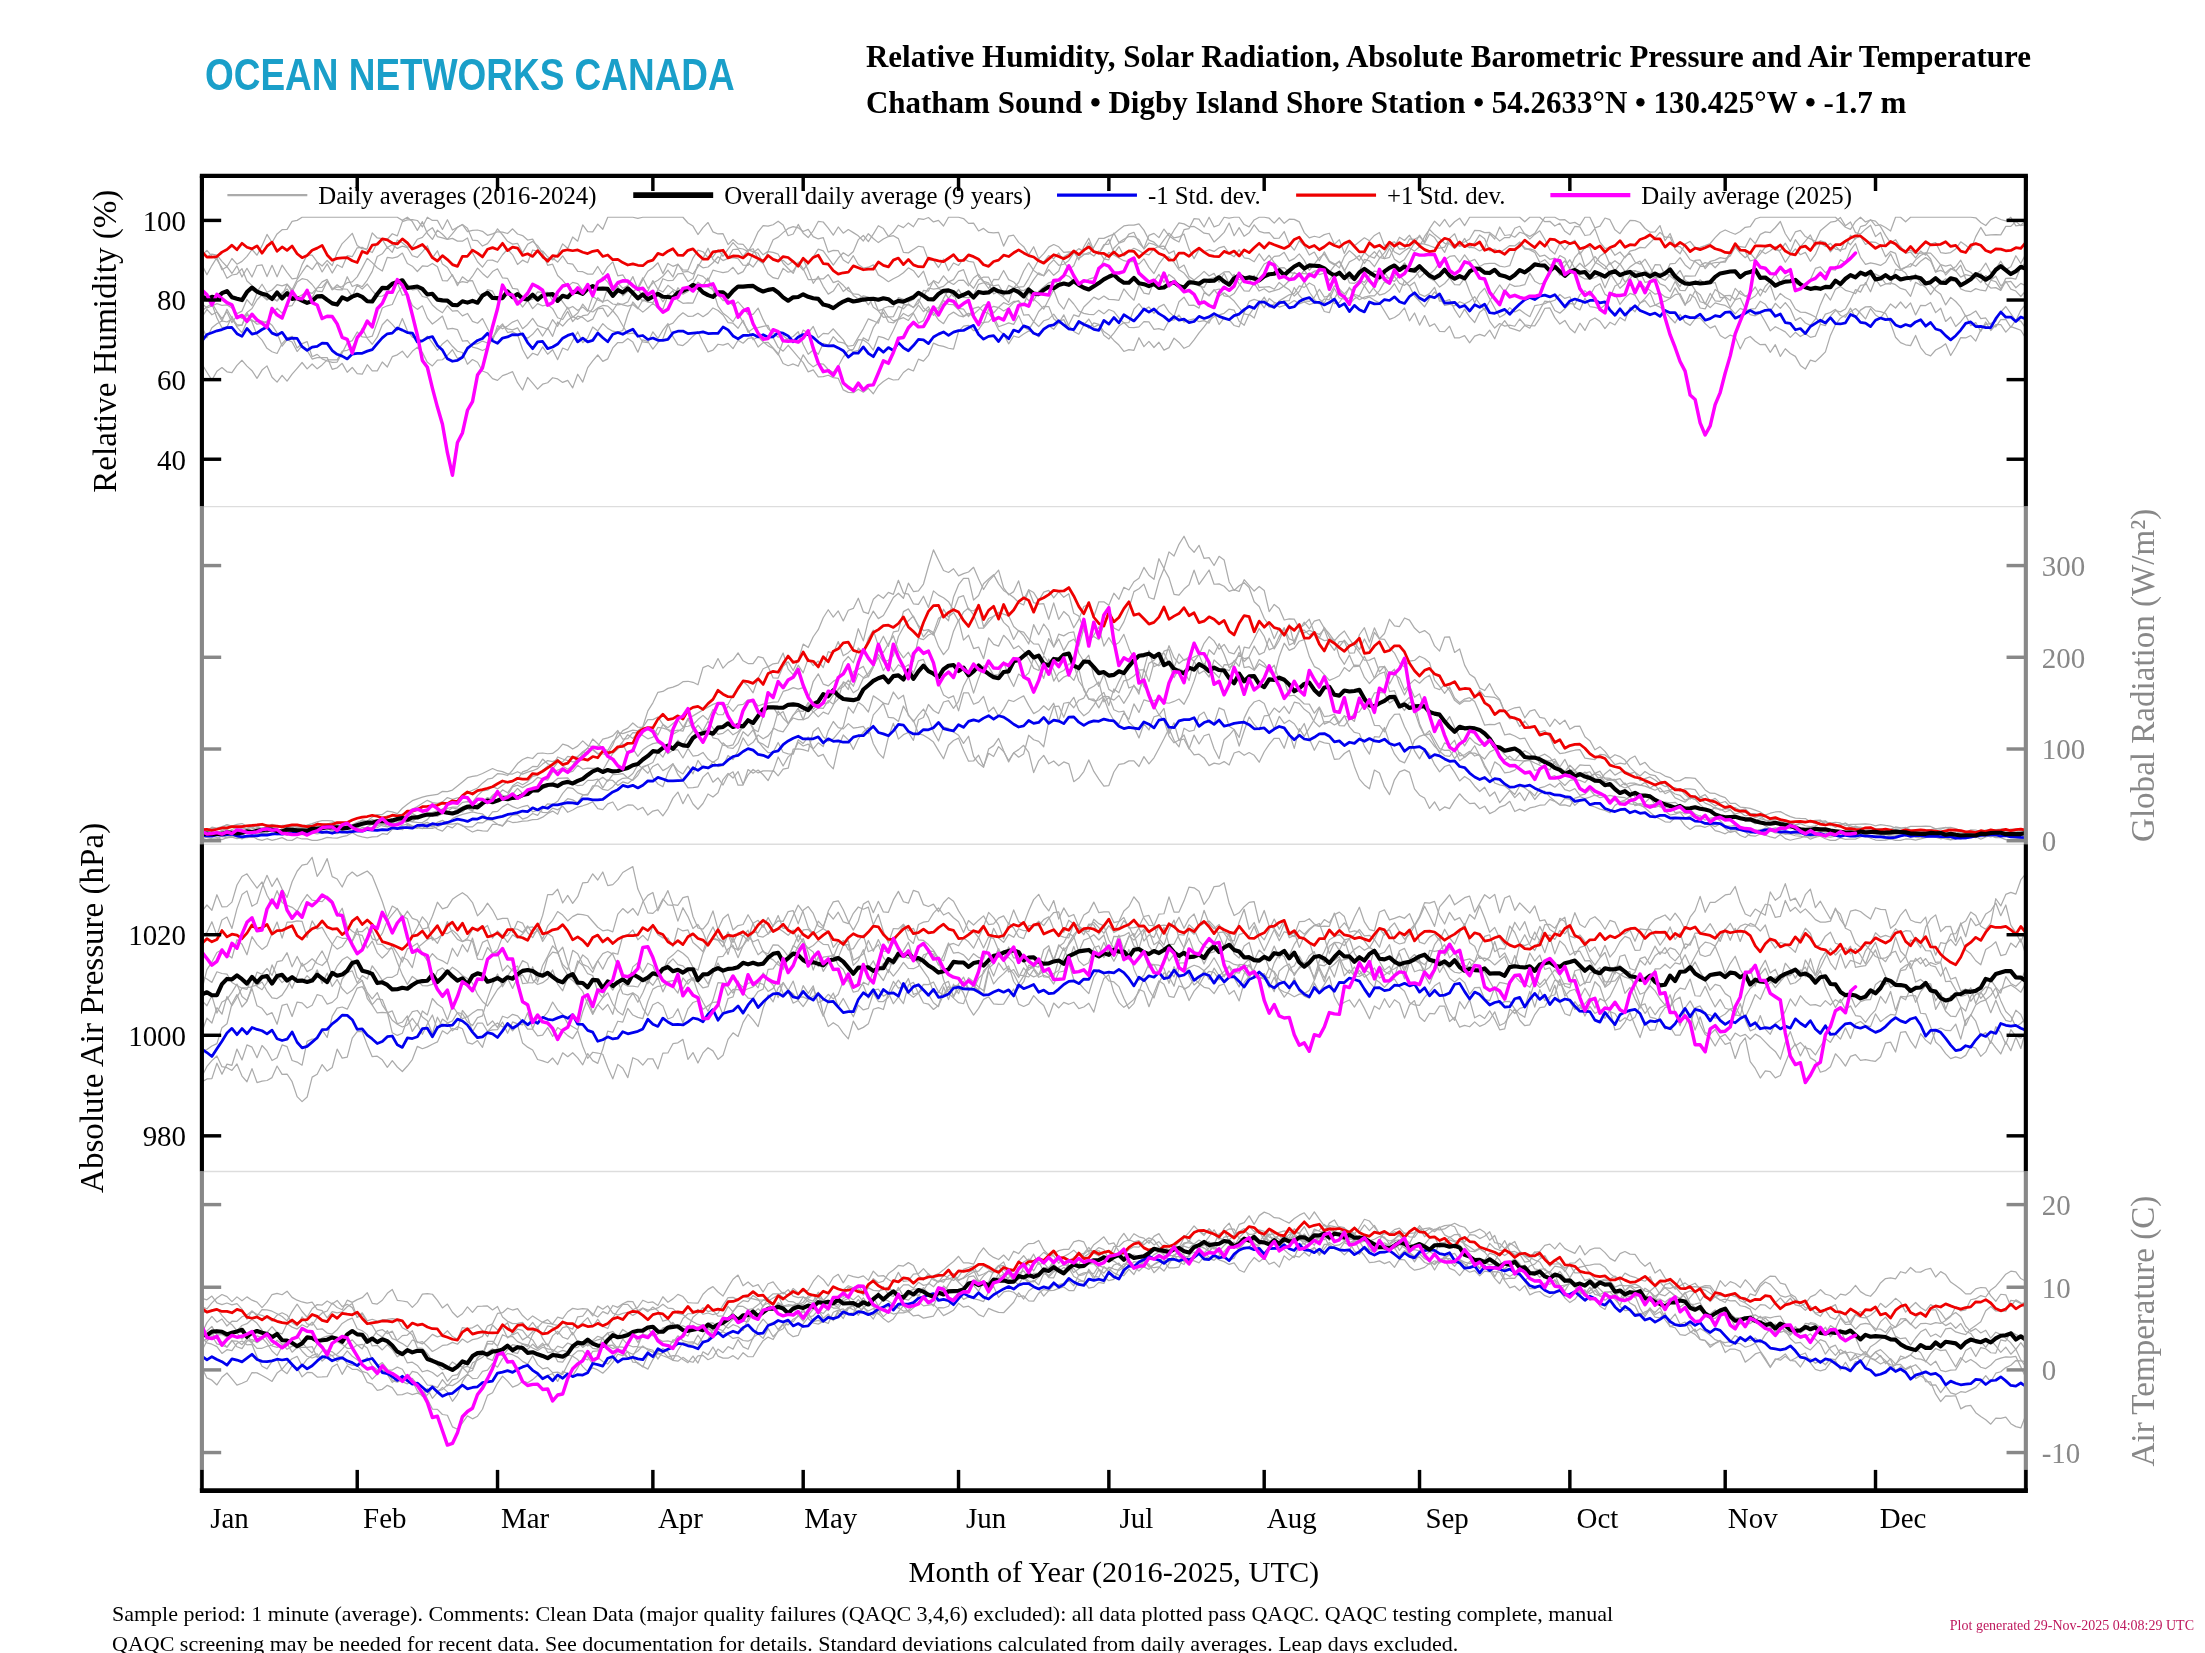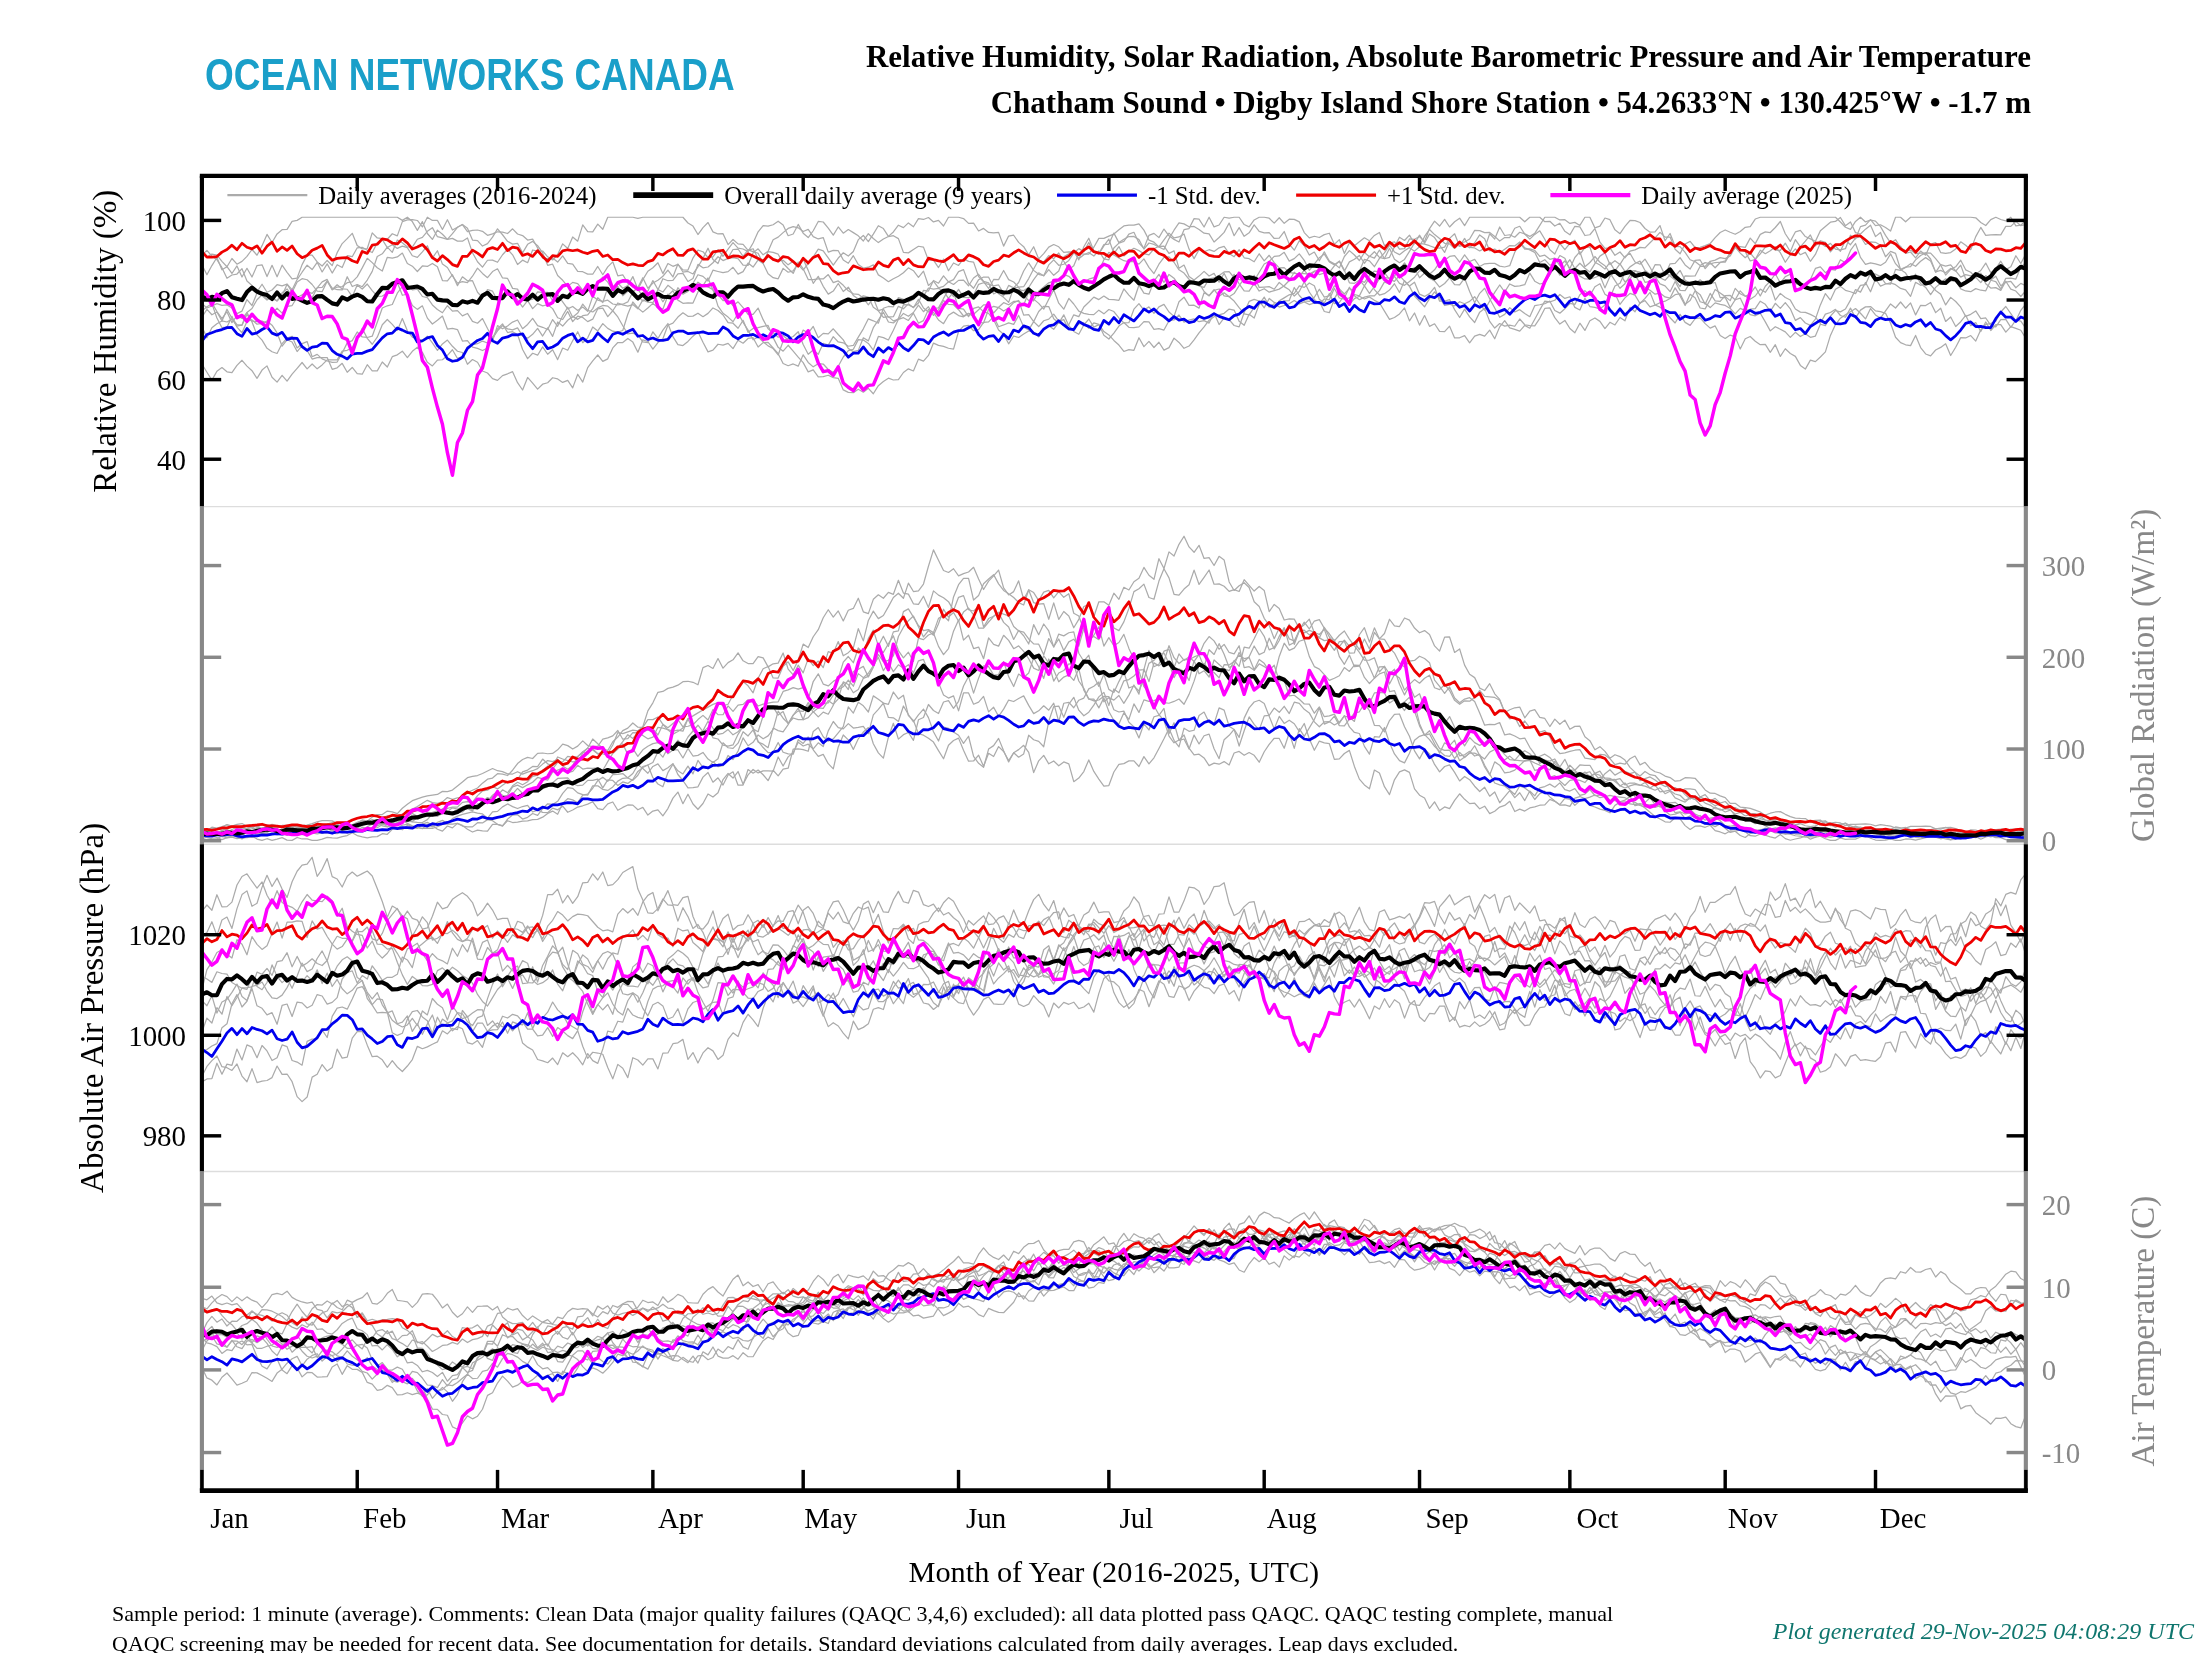--- a/index.html
+++ b/index.html
@@ -1,26 +1,26 @@
 <!DOCTYPE html>
 <html style="font-size:11px"><head>
 <meta charset="utf-8">
 <style>
   html,body{margin:0;padding:0;background:#ffffff;}
   .fig{position:relative;width:2205px;height:1654px;background:#ffffff;overflow:hidden;
        font-family:"Liberation Serif",serif;}
   .logo{position:absolute;left:205px;top:50px;font-family:"Liberation Sans",sans-serif;
         font-weight:700;font-size:44px;letter-spacing:0px;color:#1a9fc9;white-space:nowrap;
         transform:scaleX(.84);transform-origin:left center;}
-  .titles{position:absolute;right:174px;top:34px;text-align:right;color:#000;
+  .titles{position:absolute;right:174px;top:34px;color:#000;
           font-weight:700;font-size:31px;line-height:46px;white-space:nowrap;}
   .footer{position:absolute;left:112px;top:1599px;color:#000;font-size:22px;
           line-height:30px;white-space:nowrap;}
-  .generated{position:absolute;right:11px;top:1618px;color:#0f766e;font-size:24px;
-             font-style:italic;white-space:nowrap;}
+  .generated{position:absolute;right:11px;top:1618px;color:#be185d;font-size:14px;
+             white-space:nowrap;}
   svg{position:absolute;left:0;top:0;}
   svg text{font-family:"Liberation Serif",serif;}
   .ticklab{font-size:42px;}
   .monthlab{font-size:42px;}
   .axtitle{font-size:48px;}
   .xaxtitle{font-size:44px;}
   .leglab{font-size:36px;}
 </style>
 </head>
 <body>

